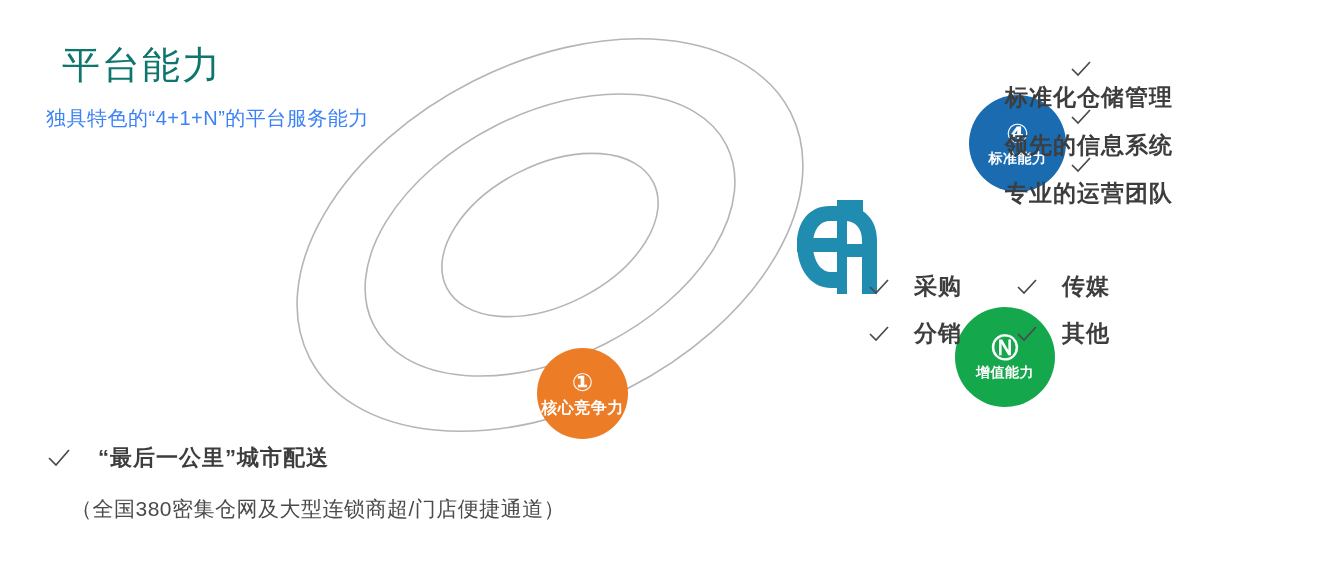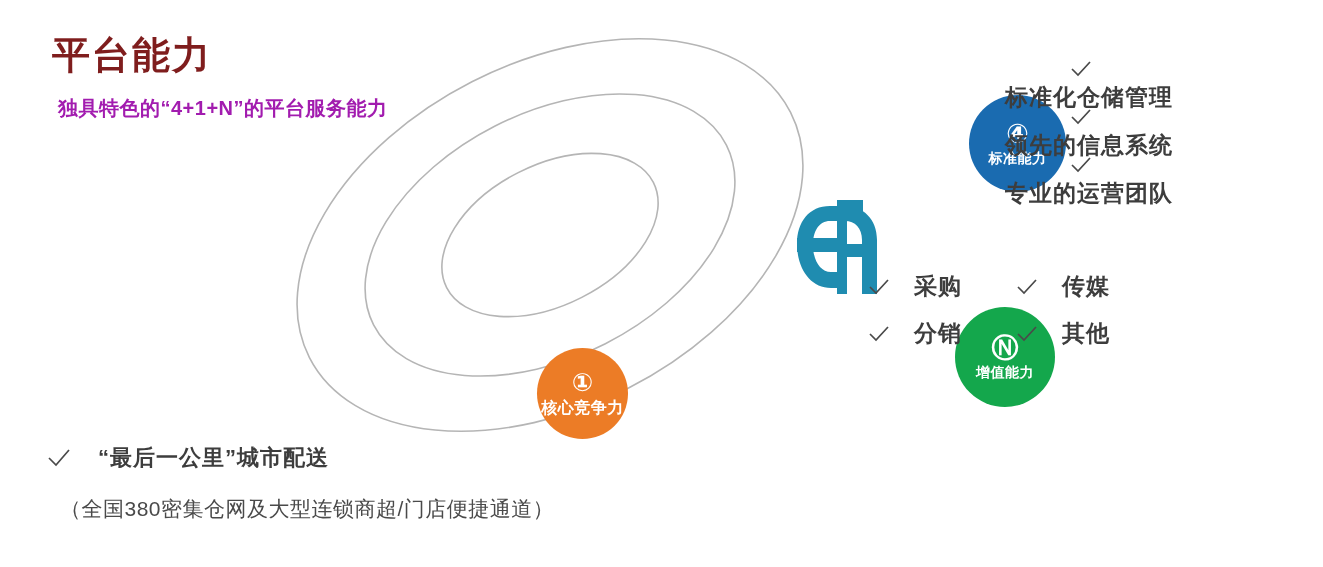--- a/index.html
+++ b/index.html
@@ -25,31 +25,31 @@
 
   
   .heading {
     position: absolute;
     left: 46px;
     top: 28px;
     width: 380px;
   }
   .page-title {
     font-size: 38px;
-    font-weight: bold;
-    color: #7f1d1d;
+    font-weight: normal;
+    color: #0f766e;
     letter-spacing: 2px;
     line-height: 1.15;
-    margin: 6px;
+    margin: 16px;
   }
   .page-subtitle {
-    margin: 16px 0 0 12px;
+    margin: 16px 0 0 0;
     font-size: 20px;
-    font-weight: bold;
-    color: #a21caf;
+    font-weight: normal;
+    color: #3b82f6;
     line-height: 1.45;
     letter-spacing: 0.5px;
     width: 345px;
   }
 
   
   .diagram {
     position: absolute;
     left: 265px;
     top: 35px;
@@ -176,21 +176,21 @@
   .bottom-row .tick { width: 30px; flex: 0 0 30px; }
   .bottom-title {
     font-size: 22px;
     font-weight: bold;
     color: #3d3d3d;
     margin-left: 24px;
     letter-spacing: 1px;
   }
   .bottom-note {
     margin-top: 22px;
-    margin-left: 16px;
+    margin-left: 27px;
     font-size: 21px;
     color: #4a4a4a;
     letter-spacing: 0.5px;
   }
 </style>
 </head>
 <body>
 
 <div class="slide">
 

